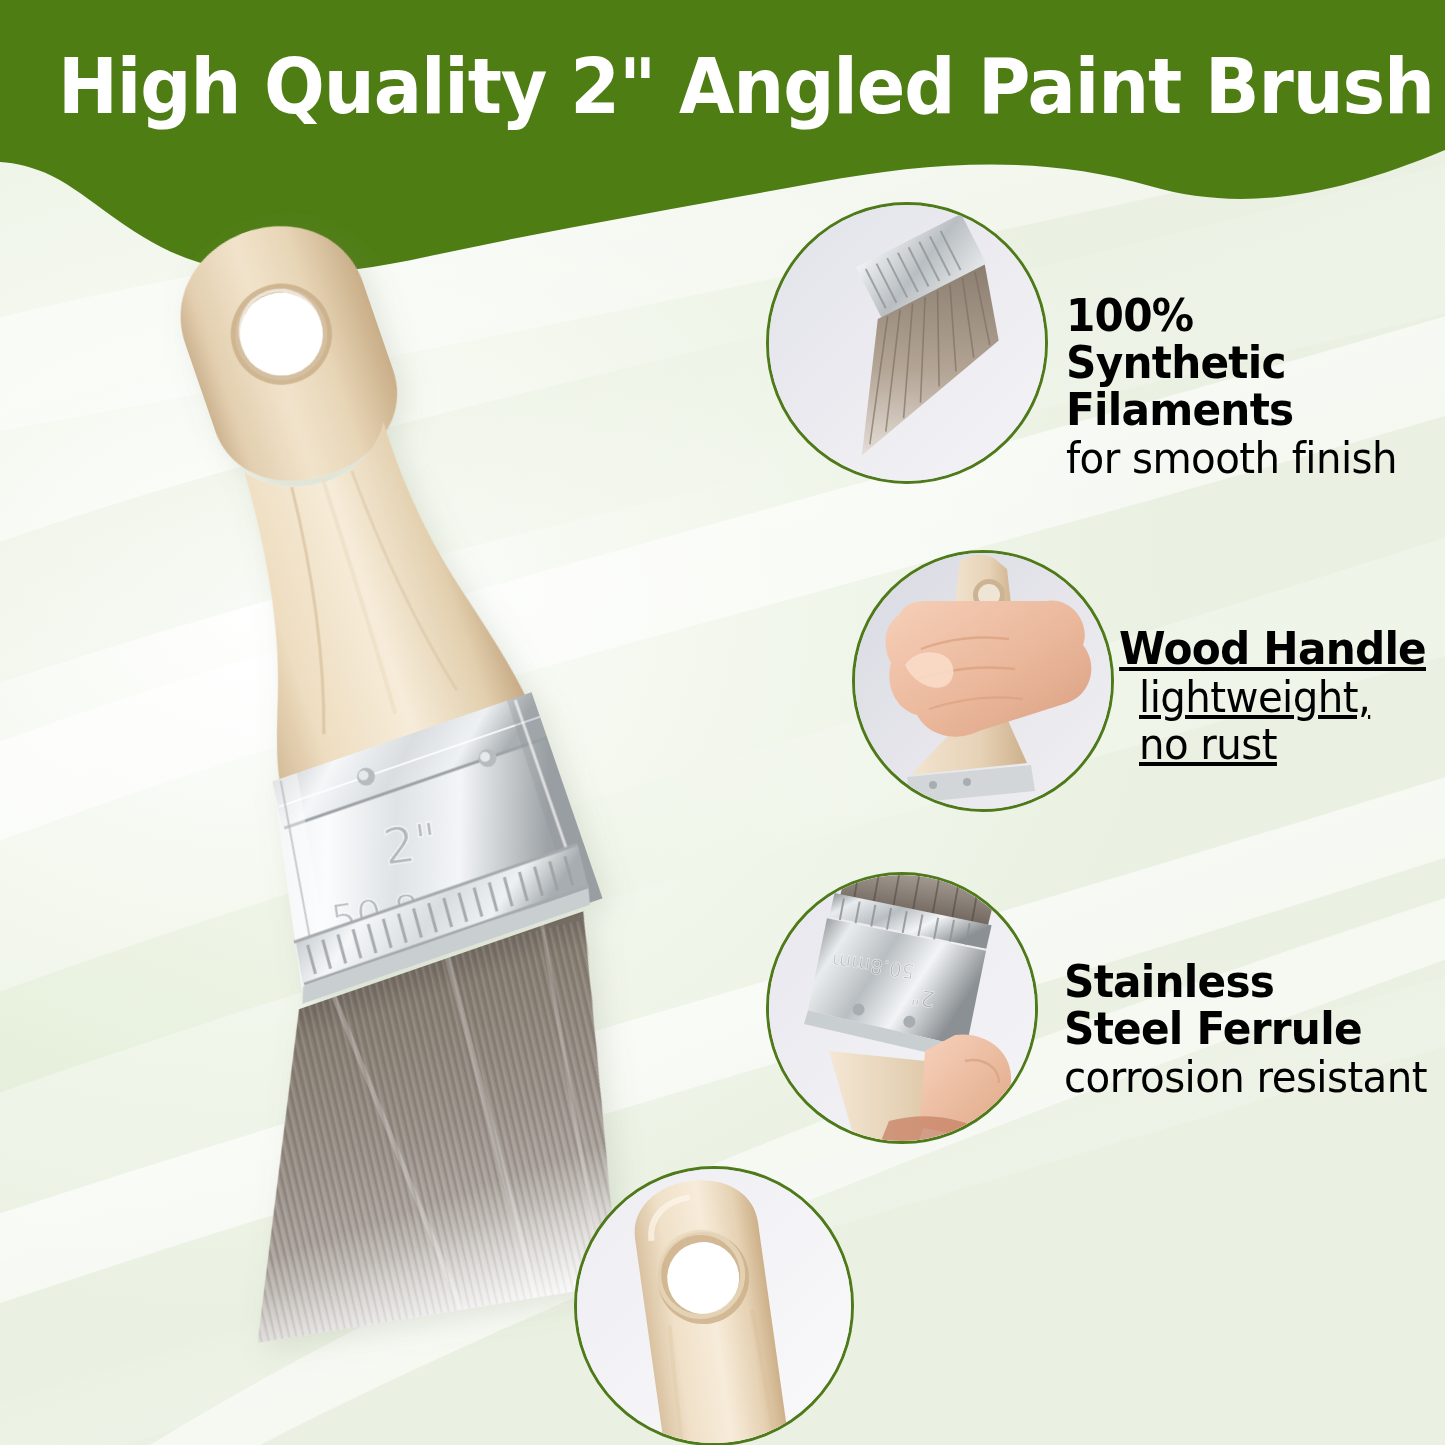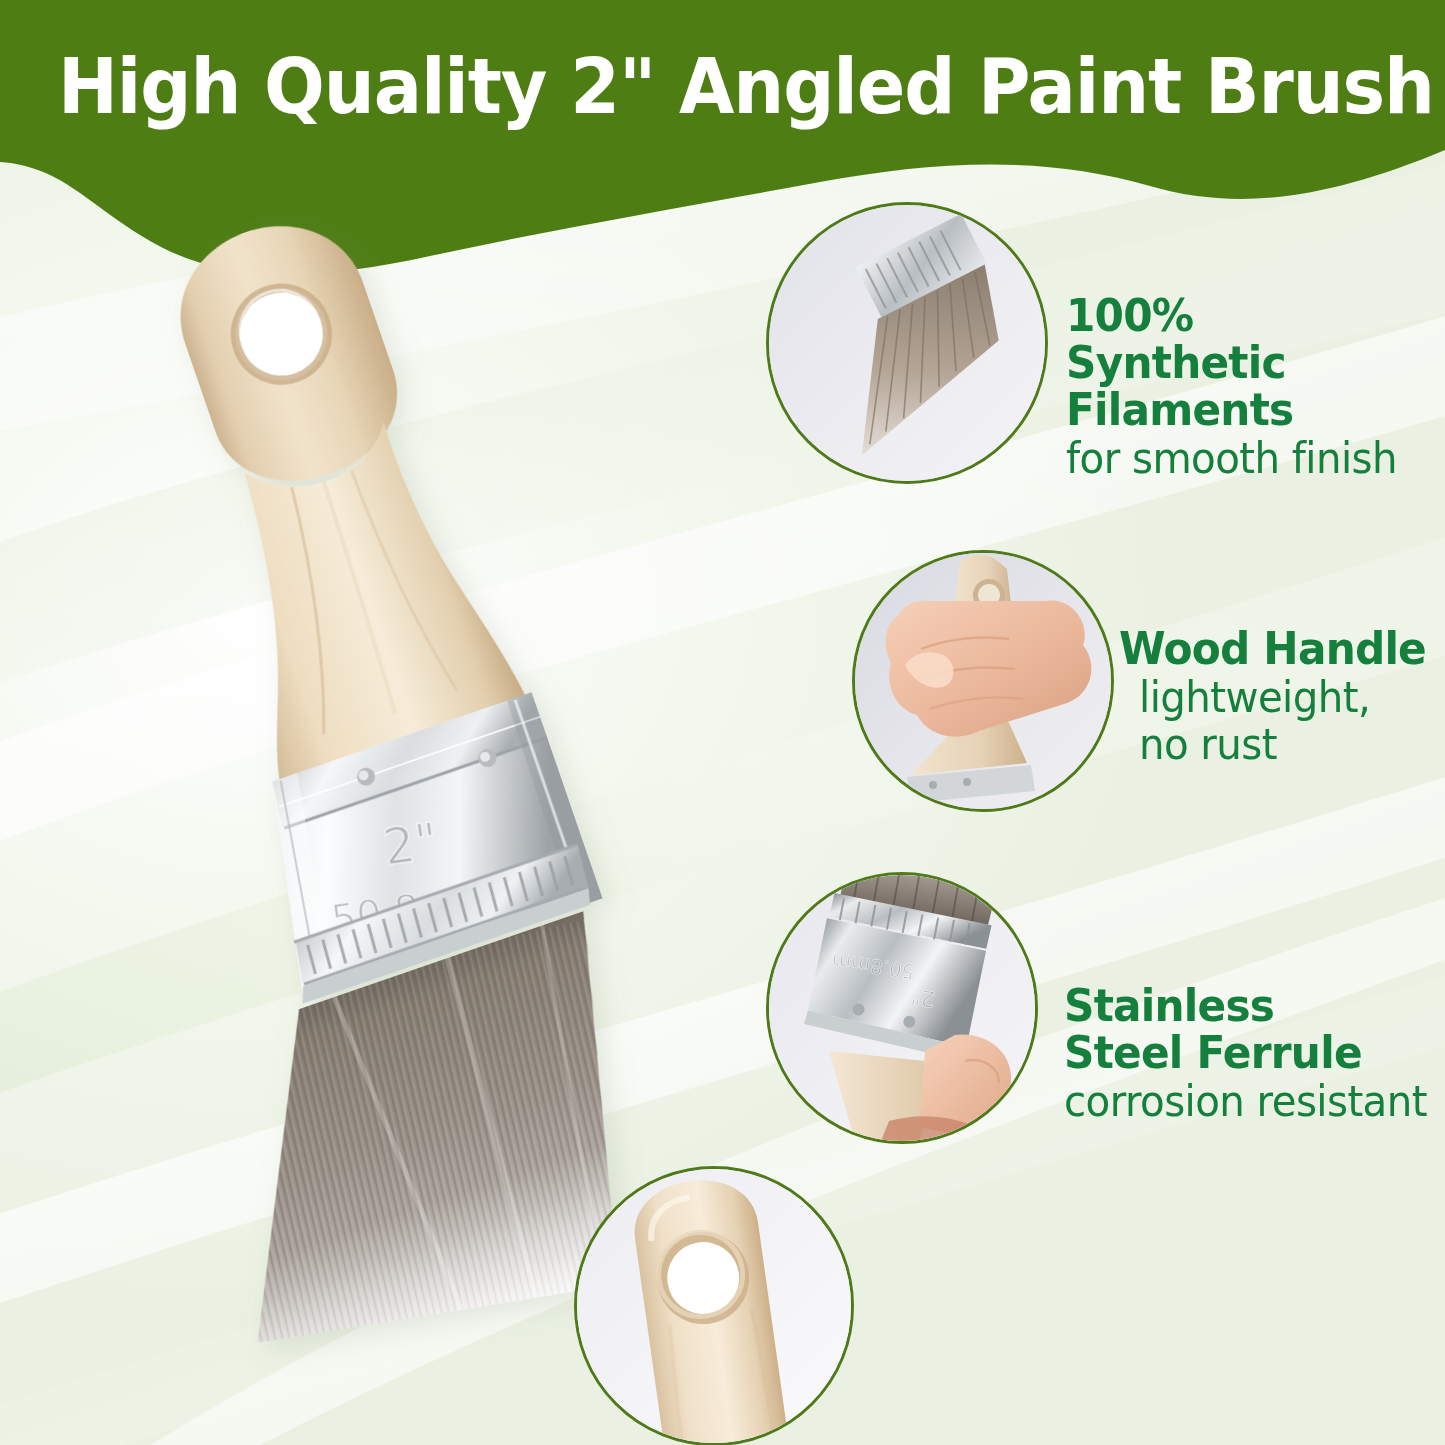--- a/index.html
+++ b/index.html
@@ -37,21 +37,21 @@
   
   .circle{
     position:absolute;border-radius:50%;
     border:3px solid #4e7a19;
     overflow:hidden;
     background:#e9e9ef;
   }
   .circle > svg{display:block;width:100%;height:100%;}
 
   
-  .callout-text{position:absolute;color:#15803d;}
+  .callout-text{position:absolute;color:#000000;}
   .ct-bold{
     font-weight:bold;
     font-size:44px;line-height:1.07;
     letter-spacing:-0.8px;
     font-family:"DejaVu Sans","Liberation Sans",sans-serif;
     transform:scaleX(0.96);transform-origin:left top;
   }
   .ct-bold.right{transform-origin:right top;}
   .ct-sub{
     font-weight:normal;
@@ -337,21 +337,21 @@
       <path d="M44,62 C30,70 26,92 36,110 C30,132 40,156 62,162
                C72,182 100,190 124,178 L212,150 C236,142 244,112 228,92
                C236,70 216,44 192,48 L70,48 C56,48 48,54 44,62 Z" fill="url(#c2sk)"></path>
       <path d="M66,96 C92,86 124,82 154,86" stroke="#d89f7e" stroke-width="2.4" fill="none" opacity="0.7"></path>
       <path d="M62,126 C92,116 128,112 160,116" stroke="#d89f7e" stroke-width="2.4" fill="none" opacity="0.7"></path>
       <path d="M74,156 C104,146 138,142 168,146" stroke="#d89f7e" stroke-width="2.2" fill="none" opacity="0.6"></path>
       <path d="M50,112 C58,100 74,96 88,102 C100,108 102,124 92,132 C80,140 58,130 50,112 Z" fill="#f9dcc8" opacity="0.9"></path>
     </svg>
   </div>
 
-  <div class="callout-text ta-right" style="left:1036px;top:625px;width:390px;">
+  <div class="callout-text ta-right" style="left:1036px;top:625px;width:390px;text-decoration:underline;">
     <div class="ct-bold right ta-right">Wood Handle</div>
     <div class="ct-sub ta-left" style="margin-left:103px;">
       <div>lightweight,</div>
       <div>no rust</div>
     </div>
   </div>
 
   <div class="circle" style="left:766px;top:872px;width:266px;height:266px;">
     <svg viewBox="0 0 266 266" preserveAspectRatio="xMidYMid slice">
       <defs>
@@ -418,21 +418,21 @@
 
       <path d="M60,176 L176,188 L150,266 L86,266 Z" fill="url(#c3wd)"></path>
 
       <path d="M186,160 C216,156 244,176 242,206 C240,240 210,262 180,258
                L150,252 L156,176 Z" fill="url(#c3sk)"></path>
       <path d="M196,186 C214,182 230,192 230,208" stroke="#d89f7e" stroke-width="2.4" fill="none" opacity="0.7"></path>
       <path d="M120,246 C150,238 180,240 206,252 L200,266 L112,266 Z" fill="#c9866a" opacity="0.8"></path>
     </svg>
   </div>
 
-  <div class="callout-text" style="left:1064px;top:958px;width:380px;margin-top:24px;">
+  <div class="callout-text" style="left:1064px;top:958px;width:380px;">
     <div class="ct-bold ta-left">
       <div>Stainless</div>
       <div>Steel Ferrule</div>
     </div>
     <div class="ct-sub ta-left">corrosion resistant</div>
   </div>
 
   <div class="circle" style="left:574px;top:1166px;width:274px;height:274px;">
     <svg viewBox="0 0 274 274" preserveAspectRatio="xMidYMid slice">
       <defs>

